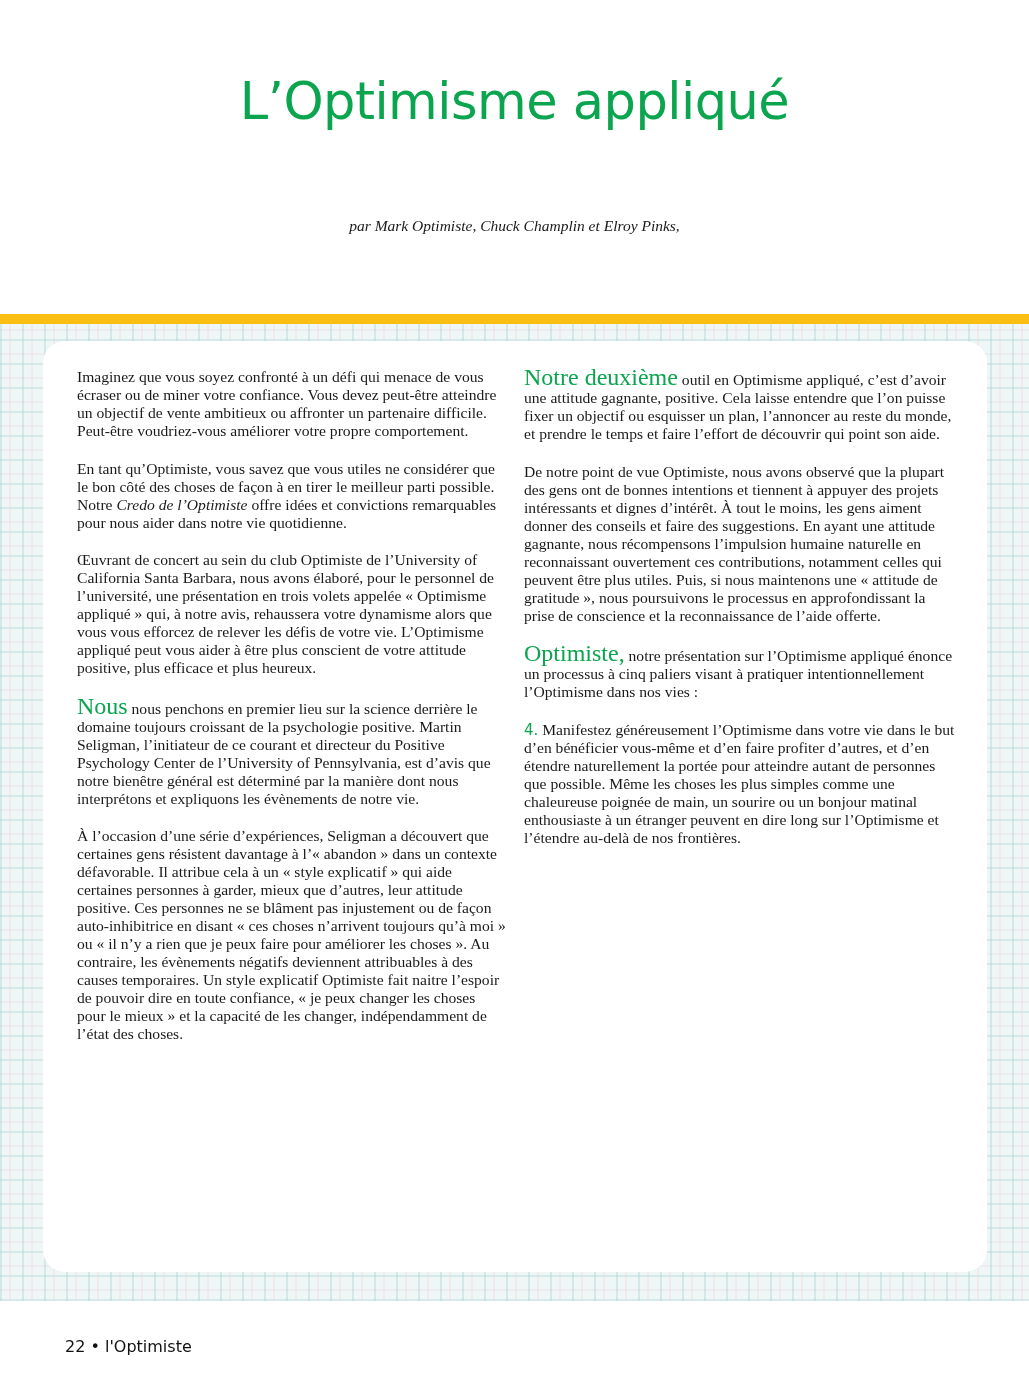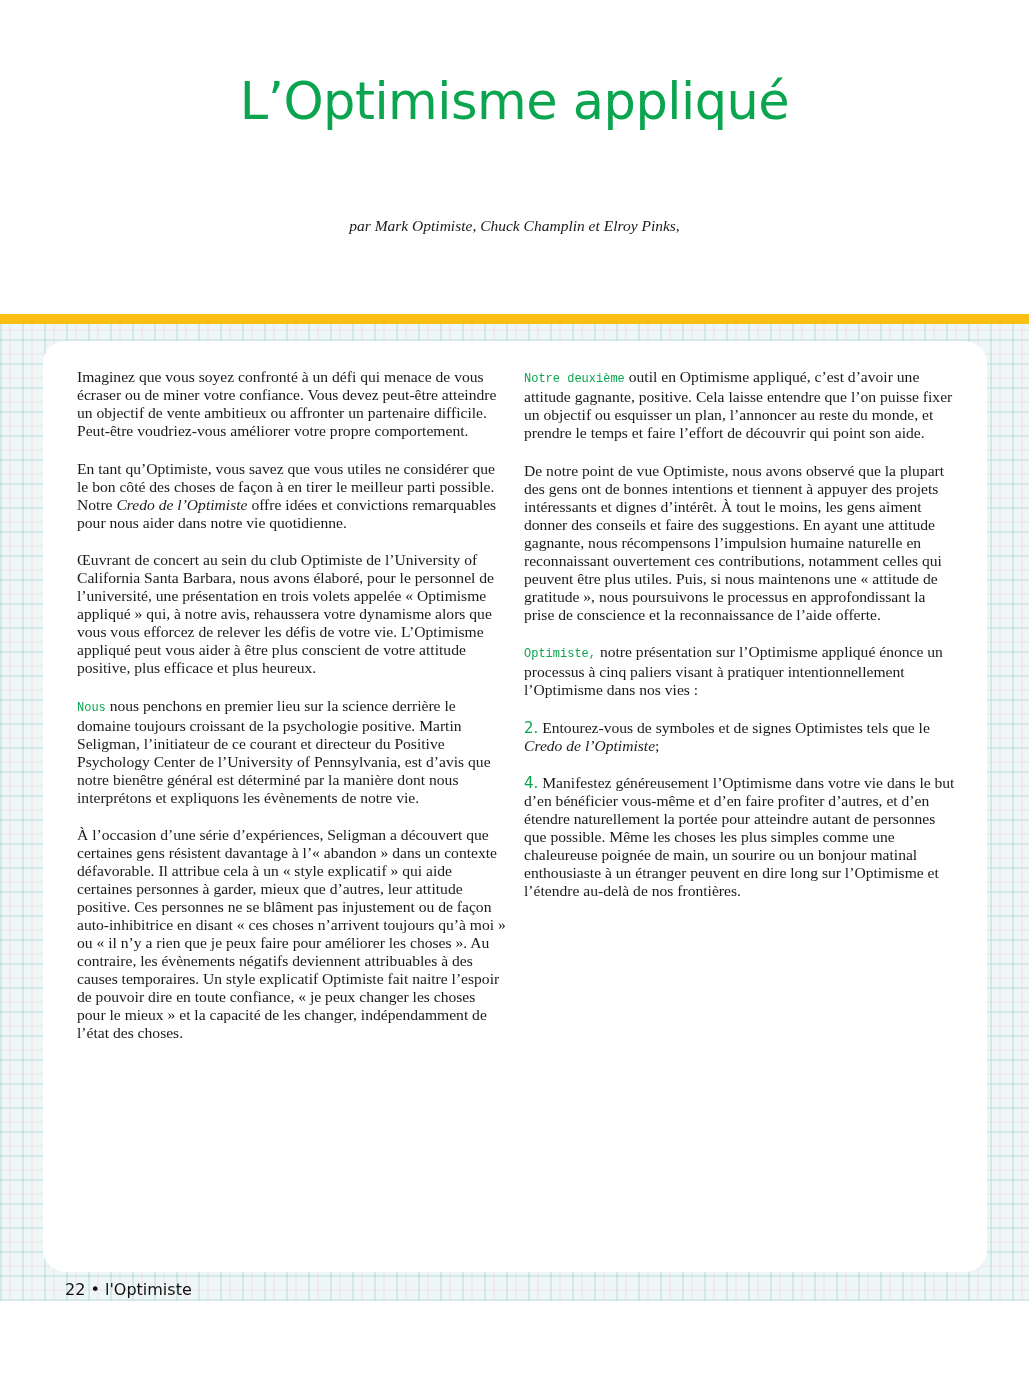--- a/index.html
+++ b/index.html
@@ -29,27 +29,27 @@
   }
   .card {
     position: absolute; left: 43px; top: 341px; width: 944px; height: 931px;
     background: #ffffff; border-radius: 22px;
   }
   .col { position: absolute; top: 368px; font-size: 15.6px; line-height: 18px; }
   .col.left { left: 77px; width: 430px; }
   .col.right { left: 524px; width: 432px; }
   .col p { margin: 0 0 19.6px 0; }
   .lead {
-    font-family: Liberation Mono, monospace; color: #0aa54e; font-size: 12px;
+    font-family: Liberation Serif, serif; color: #0aa54e; font-size: 24px;
   }
   .num {
     font-family: "DejaVu Sans", "Liberation Sans", sans-serif; color: #0aa54e; font-size: 15px;
   }
   .footer {
-    position: absolute; left: 65px; top: 1280px;
+    position: absolute; left: 65px; top: 1337px;
     font-family: "DejaVu Sans", "Liberation Sans", sans-serif; font-size: 16px; color: #111;
   }
 </style>
 </head>
 <body>
 
 <div class="title">
   <div>L’Optimisme appliqué</div>
 </div>
 
@@ -66,17 +66,16 @@
   <p><span>En tant qu’Optimiste, vous savez que vous utiles ne considérer que le bon côté des choses de façon à en tirer le meilleur parti possible. Notre </span><i>Credo de l’Optimiste</i><span> offre idées et convictions remarquables pour nous aider dans notre vie quotidienne.</span></p>
   <p>Œuvrant de concert au sein du club Optimiste de l’University of California Santa Barbara, nous avons élaboré, pour le personnel de l’université, une présentation en trois volets appelée « Optimisme appliqué » qui, à notre avis, rehaussera votre dynamisme alors que vous vous efforcez de relever les défis de votre vie. L’Optimisme appliqué peut vous aider à être plus conscient de votre attitude positive, plus efficace et plus heureux.</p>
   <p><span class="lead">Nous</span><span> nous penchons en premier lieu sur la science derrière le domaine toujours croissant de la psychologie positive. Martin Seligman, l’initiateur de ce courant et directeur du Positive Psychology Center de l’University of Pennsylvania, est d’avis que notre bienêtre général est déterminé par la manière dont nous interprétons et expliquons les évènements de notre vie.</span></p>
   <p>À l’occasion d’une série d’expériences, Seligman a découvert que certaines gens résistent davantage à l’« abandon » dans un contexte défavorable. Il attribue cela à un « style explicatif » qui aide certaines personnes à garder, mieux que d’autres, leur attitude positive. Ces personnes ne se blâment pas injustement ou de façon auto-inhibitrice en disant « ces choses n’arrivent toujours qu’à moi » ou « il n’y a rien que je peux faire pour améliorer les choses ». Au contraire, les évènements négatifs deviennent attribuables à des causes temporaires. Un style explicatif Optimiste fait naitre l’espoir de pouvoir dire en toute confiance, « je peux changer les choses pour le mieux » et la capacité de les changer, indépendamment de l’état des choses.</p>
 </div>
 
 <div class="col right">
   <p><span class="lead">Notre deuxième</span><span> outil en Optimisme appliqué, c’est d’avoir une attitude gagnante, positive. Cela laisse entendre que l’on puisse fixer un objectif ou esquisser un plan, l’annoncer au reste du monde, et prendre le temps et faire l’effort de découvrir qui point son aide.</span></p>
   <p>De notre point de vue Optimiste, nous avons observé que la plupart des gens ont de bonnes intentions et tiennent à appuyer des projets intéressants et dignes d’intérêt. À tout le moins, les gens aiment donner des conseils et faire des suggestions. En ayant une attitude gagnante, nous récompensons l’impulsion humaine naturelle en reconnaissant ouvertement ces contributions, notamment celles qui peuvent être plus utiles. Puis, si nous maintenons une « attitude de gratitude », nous poursuivons le processus en approfondissant la prise de conscience et la reconnaissance de l’aide offerte.</p>
   <p><span class="lead">Optimiste,</span><span> notre présentation sur l’Optimisme appliqué énonce un processus à cinq paliers visant à pratiquer intentionnellement l’Optimisme dans nos vies :</span></p>
-  <p><span class="num">2.</span><span> Entourez-vous de symboles et de signes Optimistes tels que le </span><i>Credo de l’Optimiste</i><span>;</span></p>
   <p><span class="num">4.</span><span> Manifestez généreusement l’Optimisme dans votre vie dans le but d’en bénéficier vous-même et d’en faire profiter d’autres, et d’en étendre naturellement la portée pour atteindre autant de personnes que possible. Même les choses les plus simples comme une chaleureuse poignée de main, un sourire ou un bonjour matinal enthousiaste à un étranger peuvent en dire long sur l’Optimisme et l’étendre au-delà de nos frontières.</span></p>
 </div>
 
 <div class="footer">22 • l'Optimiste</div>
 
 </body></html>

